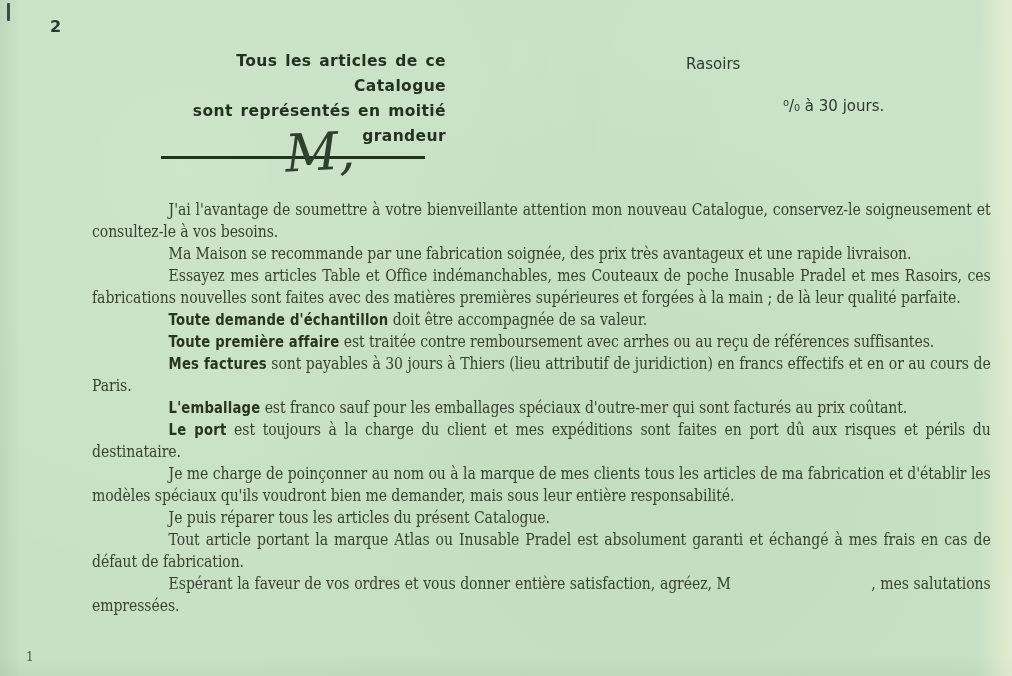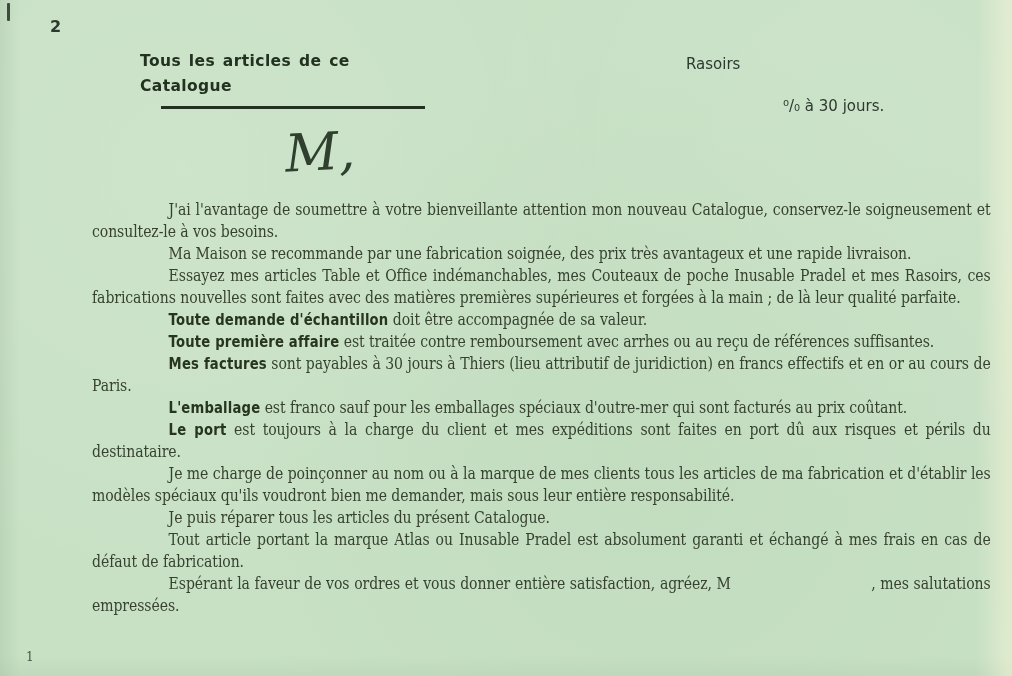--- a/index.html
+++ b/index.html
@@ -12,21 +12,21 @@
       radial-gradient(circle at 85% 20%, rgba(255,255,255,0.08), transparent 40%),
       linear-gradient(90deg, rgba(110,140,110,0.14) 0%, transparent 2%, transparent 96.5%, rgba(243,243,214,0.55) 99.5%),
       linear-gradient(0deg, rgba(120,150,120,0.10) 0%, transparent 3%),
       #c8e1c5;
   }
   .corner-bar { position:absolute; left:7px; top:3px; width:3px; height:18px; background:#3c4c40; border-radius:1px; }
   .page-number { position:absolute; left:50px; top:17px; font-family:"DejaVu Sans",sans-serif; font-weight:bold; font-size:16px; color:#2b3a2d; }
   .bottom-mark { position:absolute; left:26px; top:650px; font-size:12px; color:#46564b; }
 
   .header-notice {
-    position:absolute; left:140px; top:49px; width:306px; text-align:left;
+    position:absolute; left:140px; top:49px; width:306px; text-align:right;
     font-family:"DejaVu Sans",sans-serif; font-weight:bold; font-size:15.5px;
     line-height:25px; letter-spacing:0.4px; word-spacing:2px; color:#233220;
   }
   .notice-rule { height:3px; width:264px; background:#233220; margin:7px auto 0 auto; }
 
   .remise-label { position:absolute; left:686px; top:55px; font-family:"DejaVu Sans",sans-serif; font-size:15px; color:#2c3a2e; }
   .remise-terms { position:absolute; left:783px; top:54px; font-family:"DejaVu Sans",sans-serif; font-size:15px; color:#2c3a2e;margin-top:43px; }
 
   .monogram {
     position:absolute; left:285px; top:122px;
@@ -56,20 +56,21 @@
 </head>
 <body>
 
 <div class="page">
 
   <div class="corner-bar"></div>
   <div class="page-number">2</div>
 
   <div class="header-notice">
     <div>Tous les articles de ce Catalogue</div>
+    <div>sont représentés en moitié grandeur</div>
     <div class="notice-rule"></div>
   </div>
 
   <div class="remise-label">Rasoirs</div>
   <div class="remise-terms">⁰/₀ à 30 jours.</div>
 
   <div class="monogram">M,</div>
 
   <div class="letter-body">
     <p><b class="lead"></b><span>J'ai l'avantage de soumettre à votre bienveillante attention mon nouveau Catalogue, conservez-le soigneusement et consultez-le à vos besoins.</span></p>

